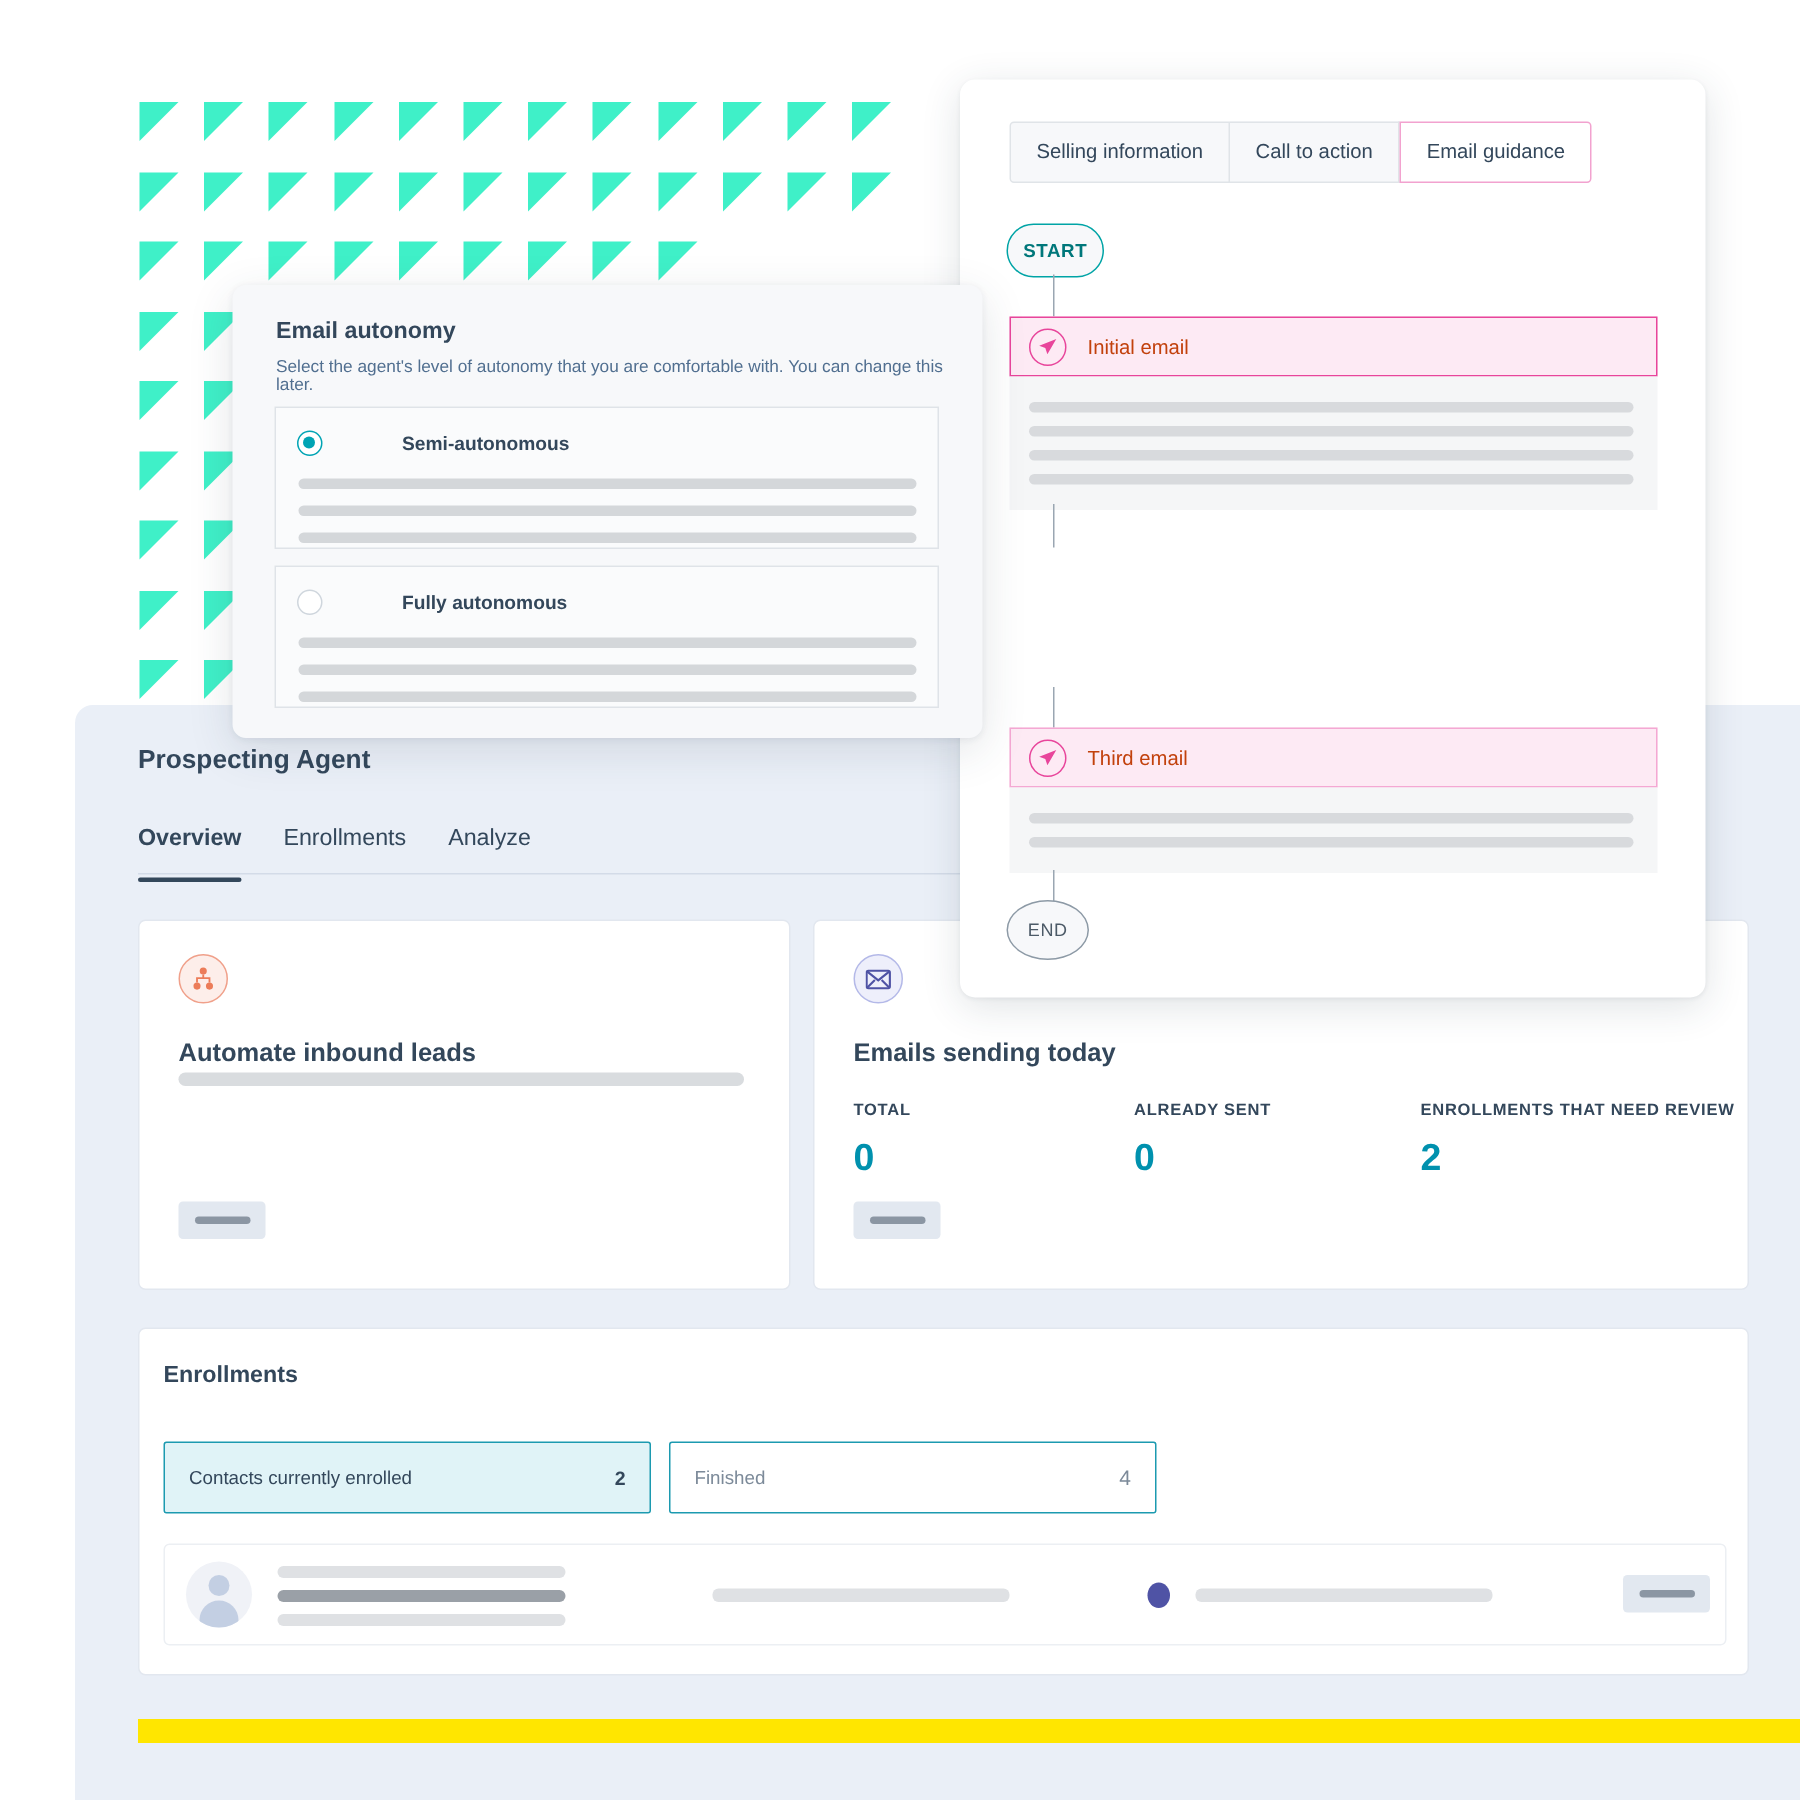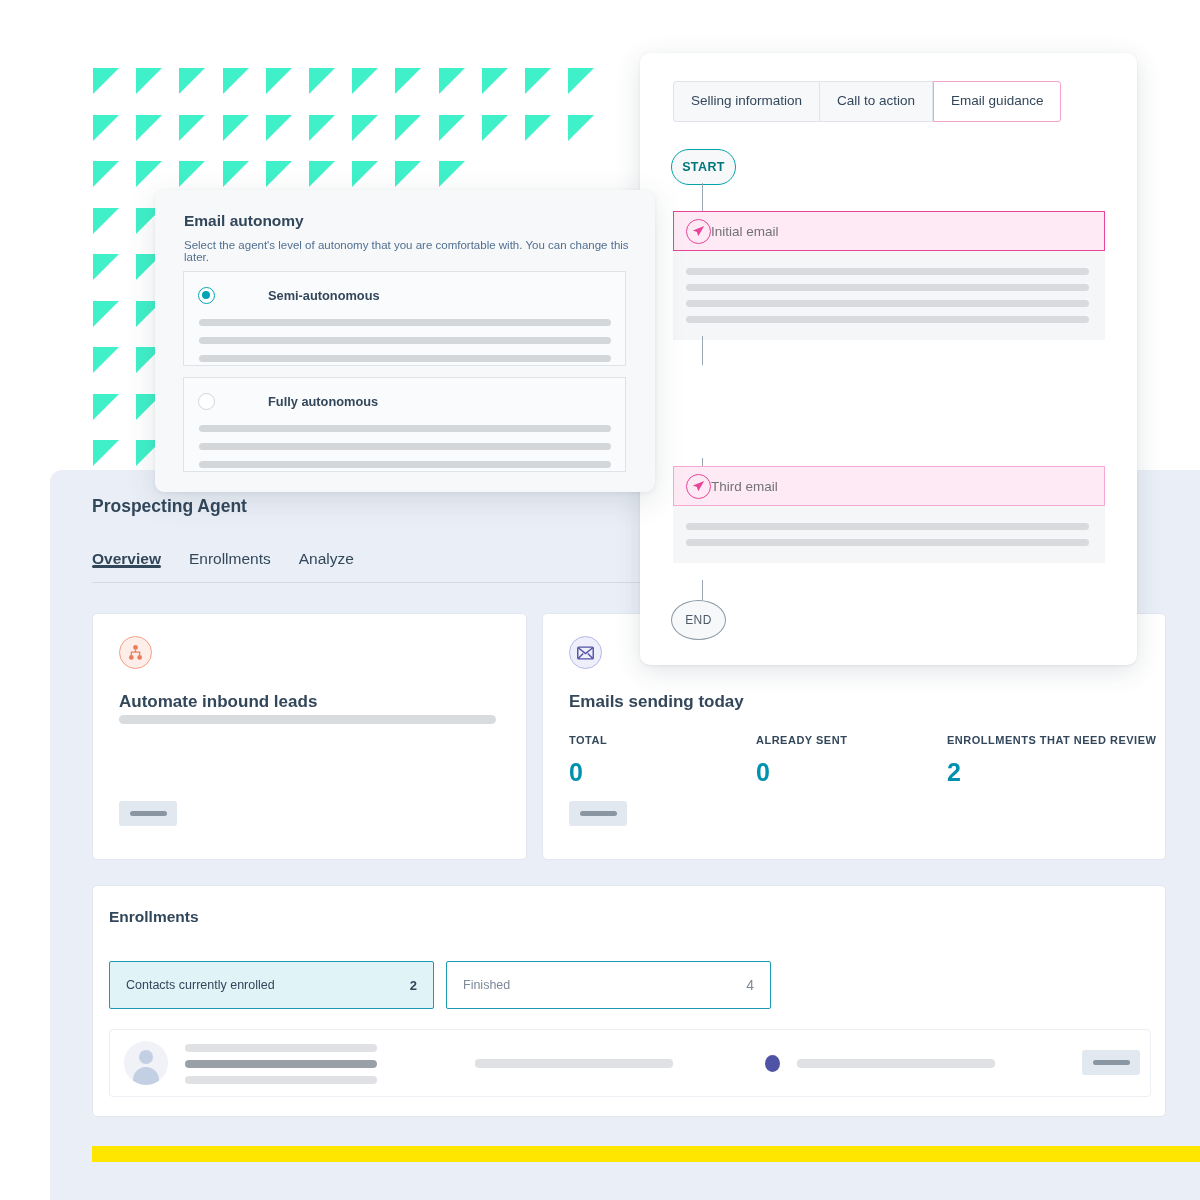--- a/index.html
+++ b/index.html
@@ -120,22 +120,22 @@
   .send-icon {
     width: 23px; height: 23px;
     border-radius: 50%;
     border: 1.6px solid #e8459b;
     display: flex; align-items: center; justify-content: center;
     flex: none;
   }
   .send-icon svg { display: block; }
   .email-title {
     font-size: 13.5px;
-    color: #737373;
-    margin-left: 0;
+    color: #c2410c;
+    margin-left: 14px;
   }
   .email-body {
     background: #f5f6f7;
     padding: 17px 16px 17px 13px;
   }
   .sk { height: 7px; border-radius: 4px; background: #d8dadd; margin-bottom: 9px; }
   .sk:last-child { margin-bottom: 0; }
 
   
   #autonomy-modal {
@@ -202,21 +202,21 @@
     position: absolute; left: 42px; top: 26px;
     font-size: 17.5px; font-weight: bold; color: #33475b;
   }
   #dash-tabs {
     position: absolute; left: 42px; top: 80px;
     display: flex; align-items: flex-end; gap: 28px;
   }
   .dash-tab {
     font-size: 15.5px;
     color: #33475b;
-    padding-bottom: 0;
+    padding-bottom: 20px;
     position: relative;
   }
   .dash-tab.active { font-weight: bold; }
   .dash-tab.active::after {
     content: "";
     position: absolute; left: 0; right: 0; bottom: 0;
     height: 3px; background: #33475b; border-radius: 2px;
   }
   #dash-tab-rule {
     position: absolute; left: 42px; top: 112px;
@@ -430,21 +430,21 @@
         <div class="sk"></div>
         <div class="sk"></div>
     </div>
   </div>
 
   <div class="connector" style="top:283px; height:29px;"></div>
 
 
   <div class="connector" style="top:405px; height:32px;"></div>
 
-  <div class="email-block" style="top:413px;">
+  <div class="email-block" style="top:432px;">
     <div class="email-head">
       <div class="send-icon">
         <svg width="13" height="13" viewBox="0 0 16 16">
             <path d="M15 1.2 1 6.7l5 1.9 1.7 5.2z" fill="#e8459b"></path>
           </svg>
       </div>
       <div class="email-title">Third email</div>
     </div>
     <div class="email-body">
       <div class="sk"></div>

